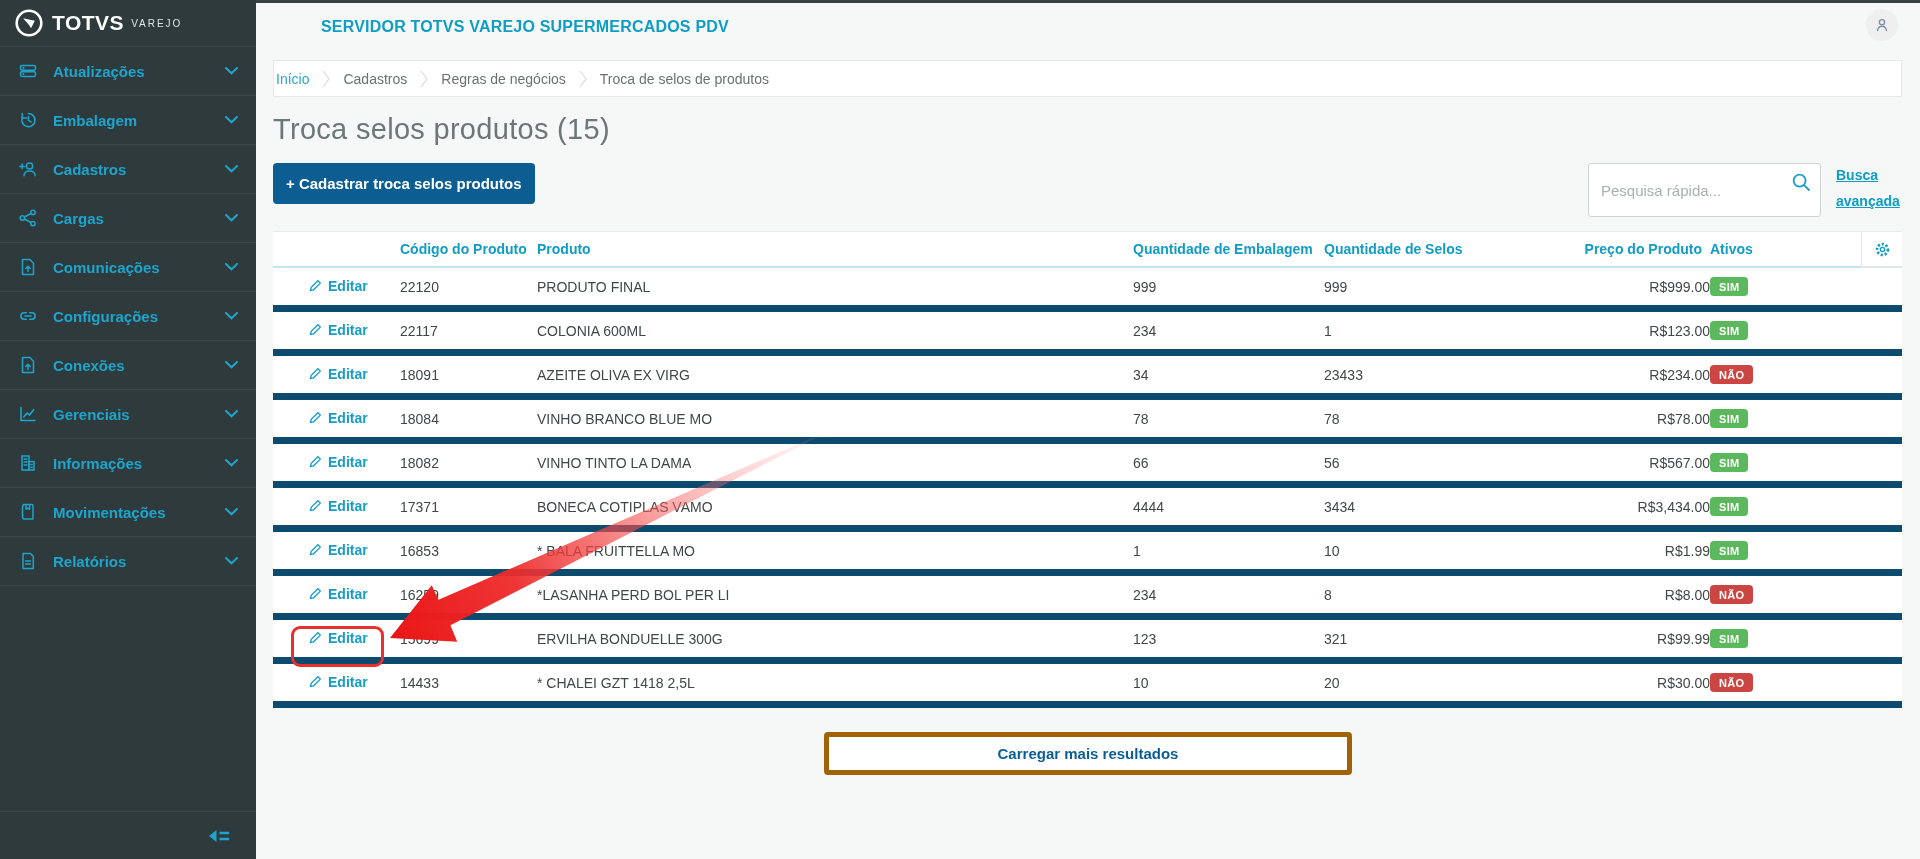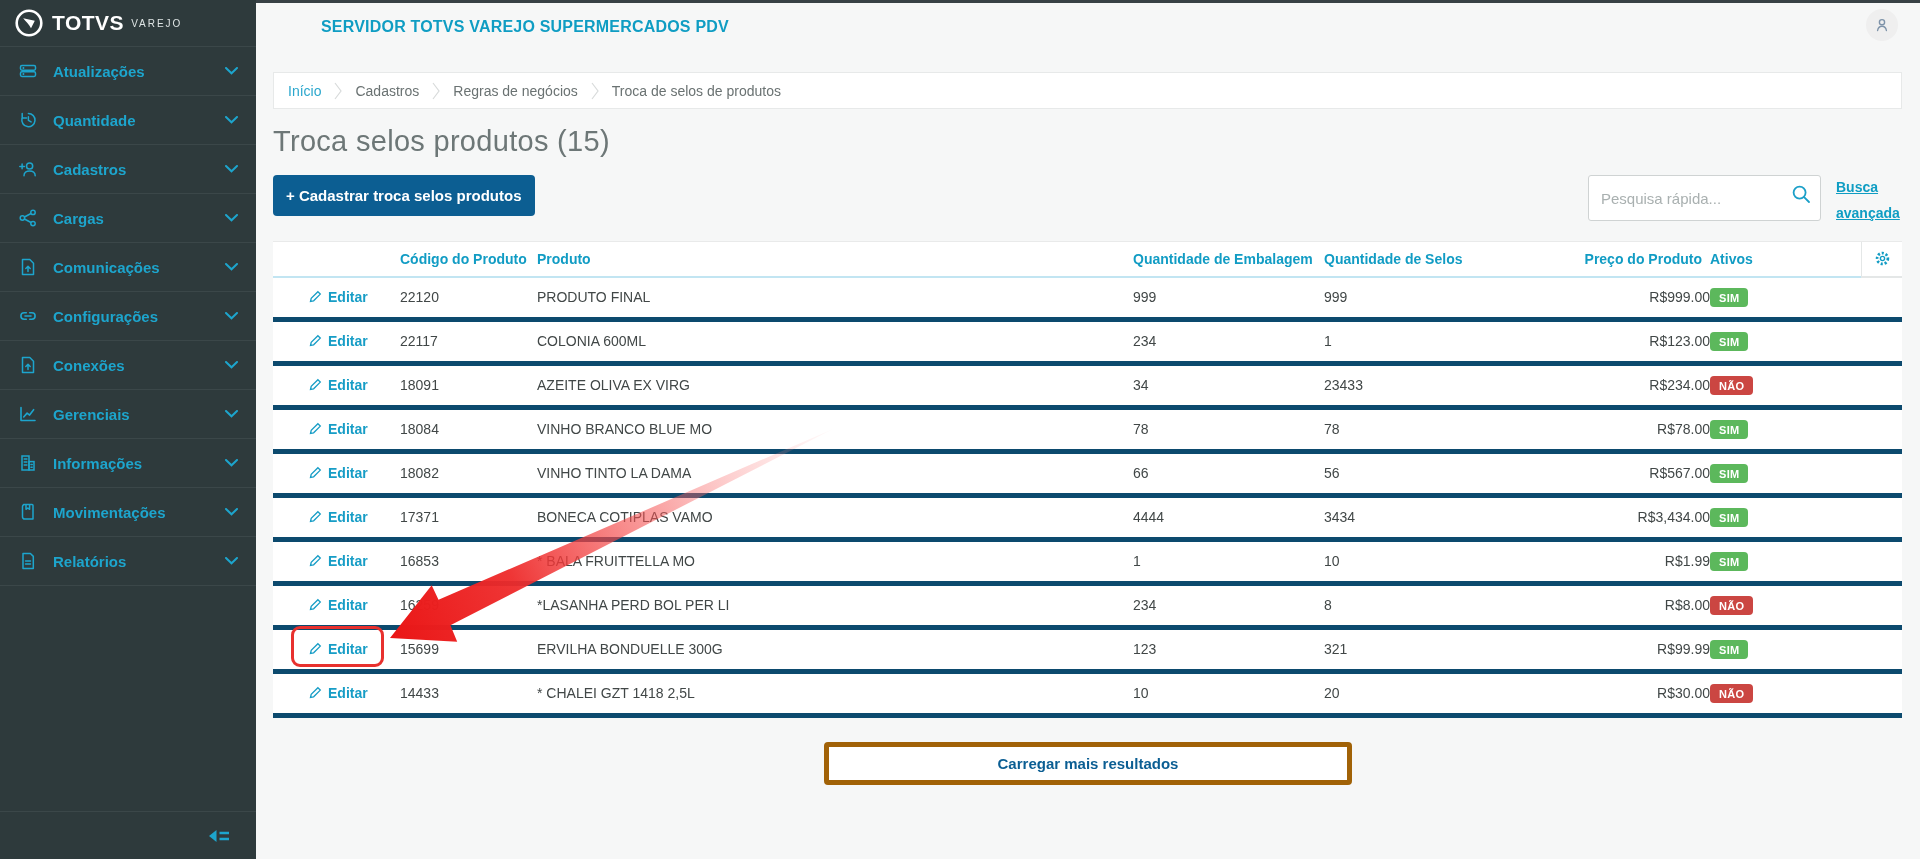--- a/index.html
+++ b/index.html
@@ -18,39 +18,39 @@
   .sidebar-footer { position:absolute; left:0; bottom:0; width:100%; height:48px; border-top:1px solid #3b4749; display:flex; align-items:center; justify-content:flex-end; padding-right:24px; }
   .collapse-btn { cursor:pointer; display:flex; align-items:center; }
 
   
   .main { position:absolute; left:256px; top:0; width:1664px; height:859px; }
   .top-strip { height:3px; background:#384145; }
   .app-header { height:50px; position:relative; }
   .app-title { position:absolute; left:17px; top:15px; color:#0f9dc3; font-size:16px; font-weight:bold; letter-spacing:0.2px;margin-left:48px; }
   .avatar-btn { position:absolute; right:22px; top:6px; width:32px; height:32px; border-radius:50%; background:#efefef; border:none; display:flex; align-items:center; justify-content:center; cursor:pointer; }
 
-  .breadcrumb-bar { margin:19px 18px 0 17px; height:37px; background:#fff; border:1px solid #e7e9e9; display:flex; align-items:center; padding-left:14px; }
+  .breadcrumb-bar { margin:7px 18px 0 17px; height:37px; background:#fff; border:1px solid #e7e9e9; display:flex; align-items:center; padding-left:2px; }
   .crumb { font-size:14px; color:#6a7272; cursor:pointer; }
   .crumb.active { color:#2ba7cd; }
   .crumb.current { cursor:default; }
   .crumb-sep { margin:0 13px; display:flex; align-items:center; }
 
   .page-title { margin:16px 0 0 17px; font-size:29px; font-weight:300; color:#6d7777; letter-spacing:0.3px; }
 
   .actions-row { display:flex; align-items:flex-start; margin:17px 18px 0 17px; }
   .btn-primary { background:#0c5e92; color:#fff; border:none; border-radius:4px; font-family:inherit; font-size:15px; font-weight:bold; padding:12px 13px; cursor:pointer; }
   .search-wrap { margin-left:auto; position:relative; }
-  .search-input { width:233px; height:46px; border:1px solid #cfd3d3; border-radius:3px; padding:0 40px 0 12px; font-family:inherit; font-size:15px; color:#6a7272; background:#fff; }
+  .search-input { width:233px; height:54px; border:1px solid #cfd3d3; border-radius:3px; padding:0 40px 0 12px; font-family:inherit; font-size:15px; color:#6a7272; background:#fff; }
   .search-input::placeholder { color:#a9b0b0; }
   .search-icon-btn { position:absolute; right:9px; top:9px; background:none; border:none; cursor:pointer; padding:0; }
   .advanced-link { width:66px; margin-left:15px; color:#0f9dc3; font-size:14px; font-weight:bold; line-height:1.85; cursor:pointer;text-decoration:underline; }
 
   
   .table { margin:14px 18px 0 17px; background:#fff; border-top:1px solid #e9eaea; }
-  .t-row { display:grid; grid-template-columns:127px 137px 596px 191px 158px 228px 151px 41px; align-items:center; height:44px; border-bottom:5px solid #0c4a6e; background:#fff; }
+  .t-row { display:grid; grid-template-columns:127px 137px 596px 191px 158px 228px 151px 41px; align-items:center; height:44px; border-bottom:7px solid #0c4a6e; background:#fff; }
   .t-head { height:36px; border-bottom:none; }
   .t-head .hc { color:#119cc4; font-size:14px; font-weight:bold; height:100%; display:flex; align-items:center; border-bottom:2px solid #c2e5f2; }
   .t-head .hc.right { justify-content:flex-end; padding-right:8px; }
   .t-head .hc.gear-col { border-bottom:2px solid #e4e7e7; border-left:1px solid #e4e7e7; justify-content:center; }
   .cell { font-size:14px; color:#414747; }
   .cell.right { text-align:right; }
   .edit-cell { padding-left:36px; }
   .edit-link { display:inline-flex; align-items:center; gap:6px; color:#179dc6; font-size:14px; font-weight:bold; cursor:pointer; }
   .badge { display:inline-block; padding:4px 9px 3px 9px; border-radius:4px; color:#fff; font-size:11px; font-weight:bold; letter-spacing:0.3px; }
   .badge-green { background:#5cb85c; }
@@ -94,21 +94,21 @@
         </span>
     </div>
     <div class="menu-item">
       <span class="mi-icon">
           <svg width="20" height="20" viewBox="0 0 20 20" fill="none" stroke="#1da5cd" stroke-width="1.5" stroke-linecap="round" stroke-linejoin="round">
             <path d="M10.4 3.5 a6.6 6.6 0 1 1 -6.4 5"></path>
             <path d="M4.2 3.6 v4.3 h4.3"></path>
             <path d="M10.4 6.8 v3.5 l2.7 1.6"></path>
           </svg>
         </span>
-      <span class="mi-label">Quantidade</span>
+      <span class="mi-label">Embalagem</span>
       <span class="mi-chev">
           <svg width="13" height="8" viewBox="0 0 13 8">
             <path d="M1 1 l5.5 5.3 L12 1" stroke="#1da5cd" stroke-width="2" fill="none" stroke-linecap="round"></path>
           </svg>
         </span>
     </div>
     <div class="menu-item">
       <span class="mi-icon">
           <svg width="20" height="20" viewBox="0 0 20 20" fill="none" stroke="#1da5cd" stroke-width="1.5" stroke-linecap="round">
             <circle cx="11.6" cy="7" r="3.1"></circle>

